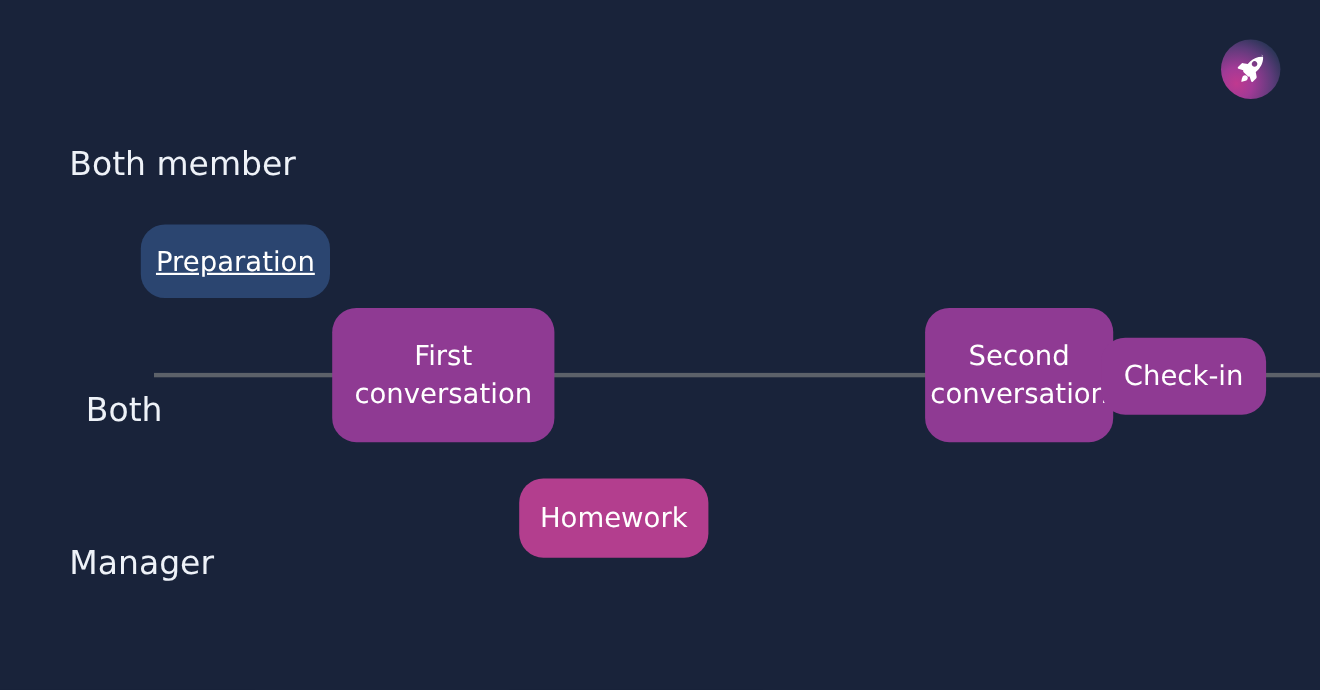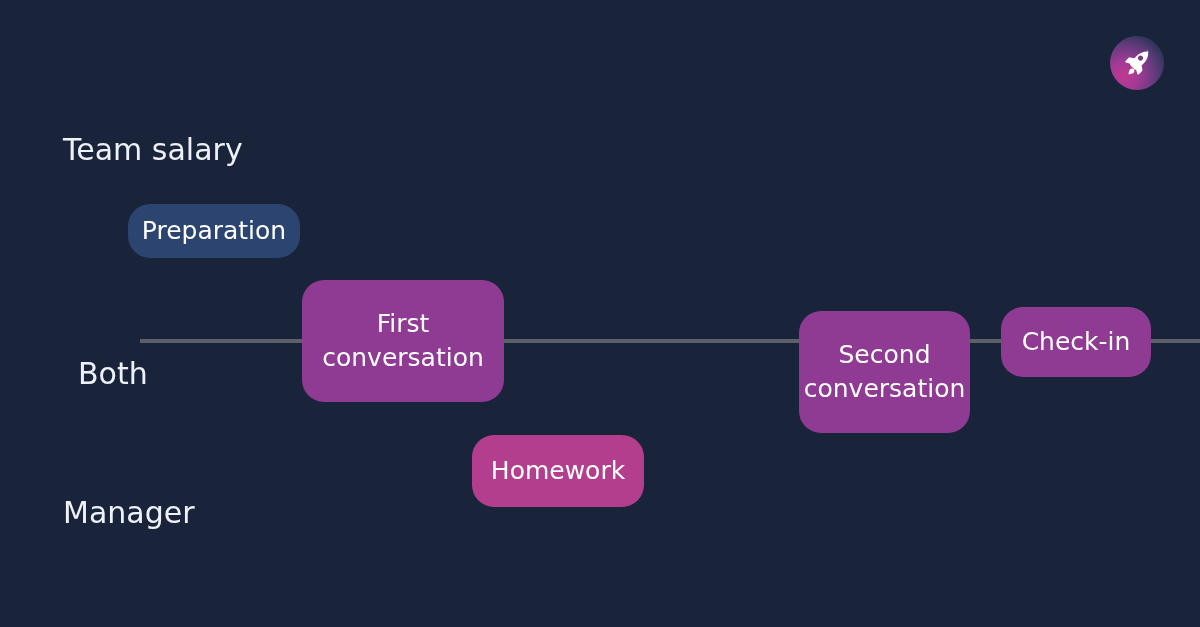--- a/index.html
+++ b/index.html
@@ -85,27 +85,27 @@
     border-radius: 22px;
     box-sizing: border-box;
     padding: 4px 10px;
     white-space: pre-line;
   }
   .node-prep       { background: #2b4570; }
   .node-purple     { background: #8f3a93; }
   .node-magenta    { background: #b33e8e; }
 
   #node-preparation {
-    left: 128px; top: 204px; width: 172px; height: 54px;
+    left: 128px; top: 204px; width: 172px; height: 67px; text-decoration: underline;
   }
   #node-first-conversation {
     left: 302px; top: 280px; width: 202px; height: 122px;
   }
   #node-second-conversation {
-    left: 799px; top: 280px; width: 171px; height: 122px; margin-top: 31px;
+    left: 841px; top: 280px; width: 171px; height: 122px;
   }
   #node-check-in {
     left: 1001px; top: 307px; width: 150px; height: 70px;
   }
   #node-homework {
     left: 472px; top: 435px; width: 172px; height: 72px;
   }
   #node-decision {
     left: 663px; top: 435px; width: 123px; height: 72px;
   }
@@ -120,21 +120,21 @@
     <span>
       <svg width="32" height="32" viewBox="0 0 32 32" aria-hidden="true">
         <path fill="#ffffff" d="M27.4 4.6c-3.9-.5-8.6 1.1-11.9 4.4l-2.2 2.2-4.2-.8c-.6-.1-1.2.1-1.6.5l-3 3c-.5.5-.3 1.3.4 1.5l4.3 1.4c-.2.6-.1 1.3.4 1.8l3.6 3.6c.5.5 1.2.6 1.8.4l1.4 4.3c.2.7 1 .9 1.5.4l3-3c.4-.4.6-1 .5-1.6l-.8-4.2 2.2-2.2c3.3-3.3 4.9-8 4.4-11.9-.1-.8-.6-1.3-1.8-1.8zM21.3 12.9c-1 1-2.6 1-3.6 0s-1-2.6 0-3.6 2.6-1 3.6 0 1 2.6 0 3.6z"></path>
         <path fill="#ffffff" d="M9.1 22.2c-1.1 1.1-1.6 5.1-1.6 5.1s4-.5 5.1-1.6c1-1 1-2.6 0-3.5s-2.5-1-3.5 0z"></path>
       </svg>
     </span>
   </div>
 
   <div id="timeline-axis"></div>
 
-  <div class="row-label" id="row-label-team">Team salary</div>
+  <div class="row-label" id="row-label-team">Both member</div>
   <div class="row-label" id="row-label-both">Both</div>
   <div class="row-label" id="row-label-manager">Manager</div>
 
   <div class="node node-prep" id="node-preparation">Preparation</div>
 
   <div class="node node-purple" id="node-first-conversation">First
 conversation</div>
 
   <div class="node node-magenta" id="node-homework">Homework</div>
 

